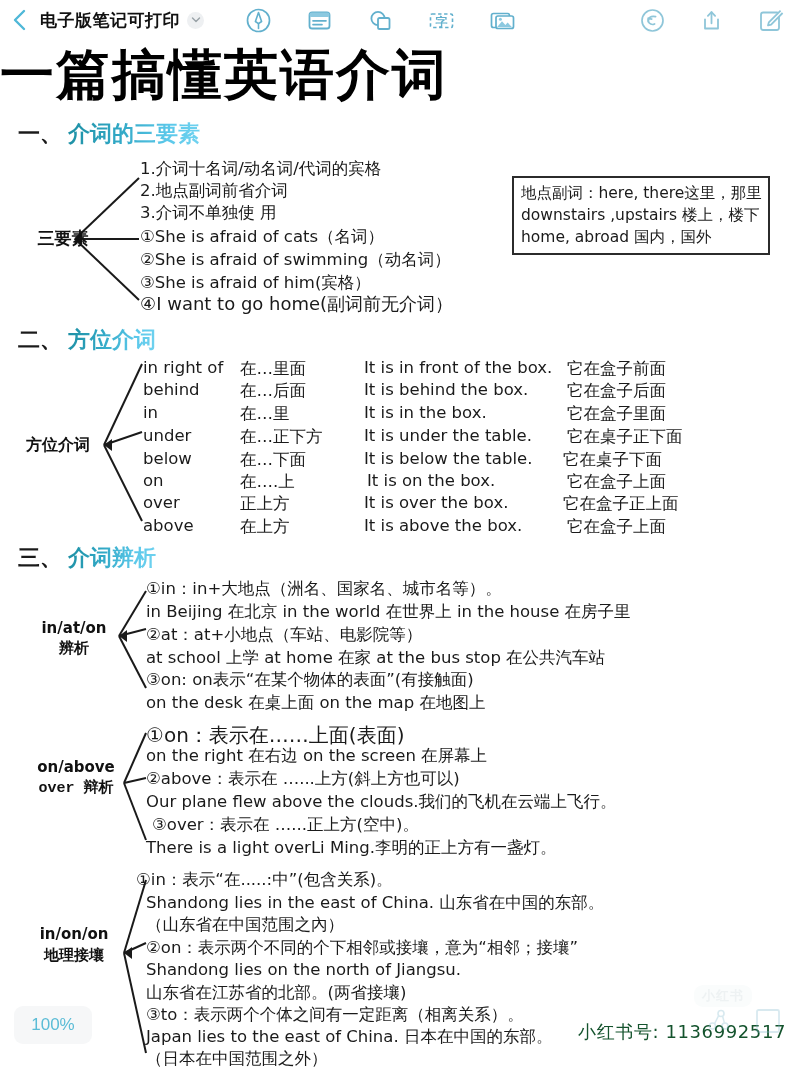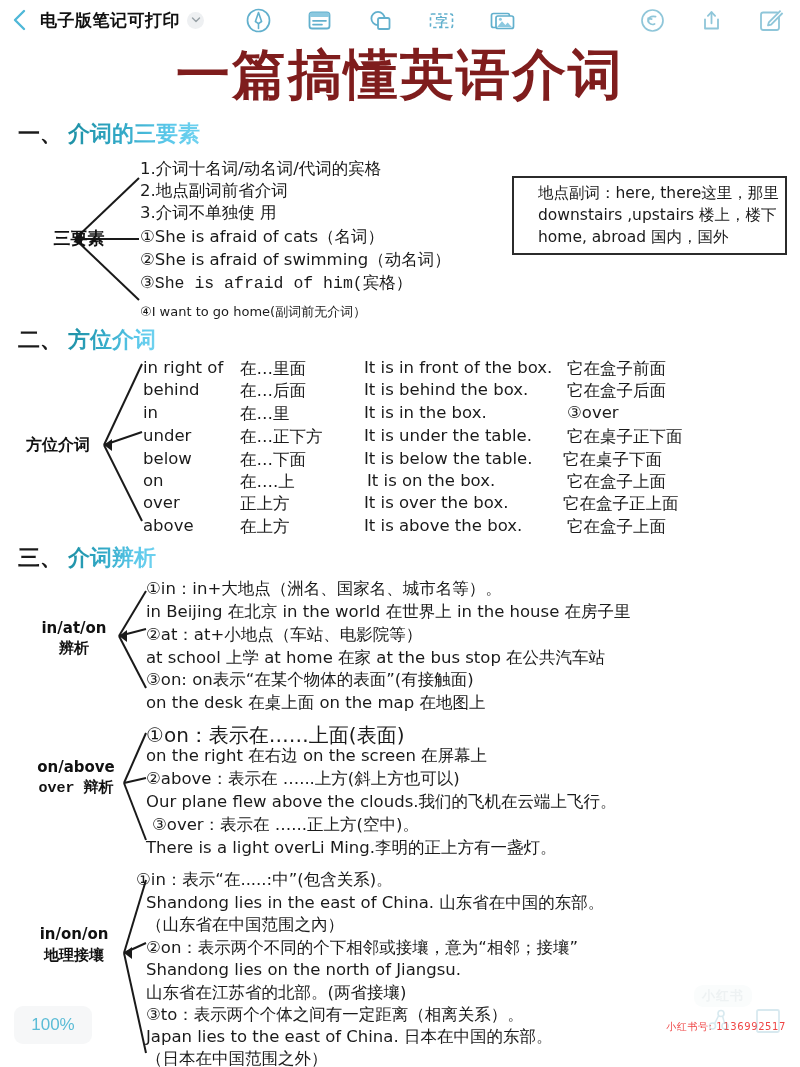--- a/index.html
+++ b/index.html
@@ -27,23 +27,23 @@
   .chev-circle {
     width:17px; height:17px; border-radius:50%; background:#eef0f2;
     display:flex; align-items:center; justify-content:center; margin-left:7px; cursor:pointer;
   }
   .tool-group { display:flex; align-items:center; gap:33px; margin-left:40px; }
   .tool-group-right { display:flex; align-items:center; gap:31px; position:absolute; right:16px; top:6px; }
   .tool-ic { width:28px; height:28px; display:flex; align-items:center; justify-content:center; cursor:pointer; }
 
   
   .main-title {
-    position:absolute; left:0; top:44px; width:800px; text-align:center;
-    font-family:"DejaVu Sans","Liberation Sans",sans-serif;
-    font-size:54px; font-weight:700; color:#7f1d1d; letter-spacing:2px;
+    position:absolute; left:0; top:44px; width:800px; 
+    font-family:"DejaVu Sans","Liberation Sans",sans-serif;
+    font-size:54px; font-weight:700; color:#000000; letter-spacing:2px;
     line-height:62px;
   }
 
   
   .sec-head { position:absolute; display:flex; align-items:baseline; white-space:nowrap; }
   .sec-num {
     font-size:22px; font-weight:700; color:#1a1a1a; letter-spacing:0px;
     font-family:"DejaVu Sans","Liberation Sans",sans-serif;
   }
   .sec-name {
@@ -63,36 +63,36 @@
     position:absolute; white-space:nowrap; font-weight:700; color:#111;
     font-family:"DejaVu Sans","Liberation Sans",sans-serif;
     text-align:center; line-height:19px;
   }
 
   svg.lines { position:absolute; left:0; top:0; width:800px; height:1067px; pointer-events:none; }
 
   
   .notebox {
     position:absolute; border:2px solid #2b2b2b; background:#fff;
-    padding:4px 6px 5px 24px;
+    padding:4px 6px 5px 7px;
   }
   .notebox div {
     font-size:15.5px; line-height:22px; color:#1a1a1a; white-space:nowrap;
     font-family:"DejaVu Sans","Liberation Sans",sans-serif;
   }
 
   
   .zoom-pill {
     position:absolute; left:14px; top:1006px; width:78px; height:38px;
     background:#f6f7f8; border-radius:9px; display:flex; align-items:center; justify-content:center;
     font-size:17px; color:#5bbcd6; font-weight:500; cursor:pointer;
   }
   .wm-text {
     position:absolute; right:14px; top:1020px;
-    font-size:10px; color:#ef4444; letter-spacing:0.6px; white-space:nowrap;
+    font-size:18px; color:#14532d; letter-spacing:0.6px; white-space:nowrap;
     font-family:"DejaVu Sans","Liberation Sans",sans-serif;
   }
   .wm-logo {
     position:absolute; right:48px; top:985px;
     font-size:13px; color:#eef2f3; font-weight:700; letter-spacing:1px;
     background:#fafcfc; border-radius:9px; padding:2px 8px;
   }
   .wm-ic { position:absolute; opacity:.30; }
 </style>
 </head>
@@ -202,29 +202,29 @@
     <path d="M124 953 L146 943" fill="none" stroke="#1a1a1a" stroke-width="2"></path>
     <path d="M124 953 L146 1053" fill="none" stroke="#1a1a1a" stroke-width="2"></path>
     <path d="M124 953 L132 947 L132 959 Z" fill="#1a1a1a"></path>
   </svg>
 
   <div class="sec-head" style="left:18px; top:119px;">
     <span class="sec-num">一、</span>
     <span class="sec-name">介词的三要素</span>
   </div>
 
-  <div class="node-label" style="left:28px; top:229px; width:102px; font-size:17px;">三要素</div>
+  <div class="node-label" style="left:12px; top:229px; width:102px; font-size:17px;">三要素</div>
 
   <div class="txt" style="left:140px; top:158px; font-size:16.5px;">1.介词十名词/动名词/代词的宾格</div>
   <div class="txt" style="left:140px; top:180px; font-size:16.5px;">2.地点副词前省介词</div>
   <div class="txt" style="left:140px; top:202px; font-size:16.5px;">3.介词不单独使 用</div>
   <div class="txt" style="left:140px; top:226px; font-size:16.5px;">①She is afraid of cats（名词）</div>
   <div class="txt" style="left:140px; top:249px; font-size:16.5px;">②She is afraid of swimming（动名词）</div>
-  <div class="txt" style="left:140px; top:272px; font-size:16.5px;font-family:Liberation Mono, monospace;">③She is afraid of him(宾格）</div>
-  <div class="txt" style="left:140px; top:303px; font-size:13px;">④I want to go home(副词前无介词）</div>
+  <div class="txt" style="left:140px; top:272px; font-size:16.5px;">③She is afraid of him(宾格）</div>
+  <div class="txt" style="left:140px; top:292px; font-size:18px;">④I want to go home(副词前无介词）</div>
 
   <div class="notebox" style="left:512px; top:176px;">
     <div>地点副词：here, there这里，那里</div>
     <div>downstairs ,upstairs 楼上，楼下</div>
     <div>home, abroad 国内，国外</div>
   </div>
 
   <div class="sec-head" style="left:18px; top:325px;">
     <span class="sec-num">二、</span>
     <span class="sec-name">方位介词</span>
@@ -238,21 +238,21 @@
   <div class="txt" style="left:567px; top:358px; font-size:16.5px;">它在盒子前面</div>
 
   <div class="txt" style="left:143px; top:380px; font-size:16.5px;">behind</div>
   <div class="txt" style="left:240px; top:380px; font-size:16.5px;">在…后面</div>
   <div class="txt" style="left:364px; top:380px; font-size:16.5px;">It is behind the box.</div>
   <div class="txt" style="left:567px; top:380px; font-size:16.5px;">它在盒子后面</div>
 
   <div class="txt" style="left:143px; top:403px; font-size:16.5px;">in</div>
   <div class="txt" style="left:240px; top:403px; font-size:16.5px;">在…里</div>
   <div class="txt" style="left:364px; top:403px; font-size:16.5px;">It is in the box.</div>
-  <div class="txt" style="left:567px; top:403px; font-size:16.5px;">③over</div>
+  <div class="txt" style="left:567px; top:403px; font-size:16.5px;">它在盒子里面</div>
 
   <div class="txt" style="left:143px; top:426px; font-size:16.5px;">under</div>
   <div class="txt" style="left:240px; top:426px; font-size:16.5px;">在…正下方</div>
   <div class="txt" style="left:364px; top:426px; font-size:16.5px;">It is under the table.</div>
   <div class="txt" style="left:567px; top:426px; font-size:16.5px;">它在桌子正下面</div>
 
   <div class="txt" style="left:143px; top:449px; font-size:16.5px;">below</div>
   <div class="txt" style="left:240px; top:449px; font-size:16.5px;">在…下面</div>
   <div class="txt" style="left:364px; top:449px; font-size:16.5px;">It is below the table.</div>
   <div class="txt" style="left:563px; top:449px; font-size:16.5px;">它在桌子下面</div>

